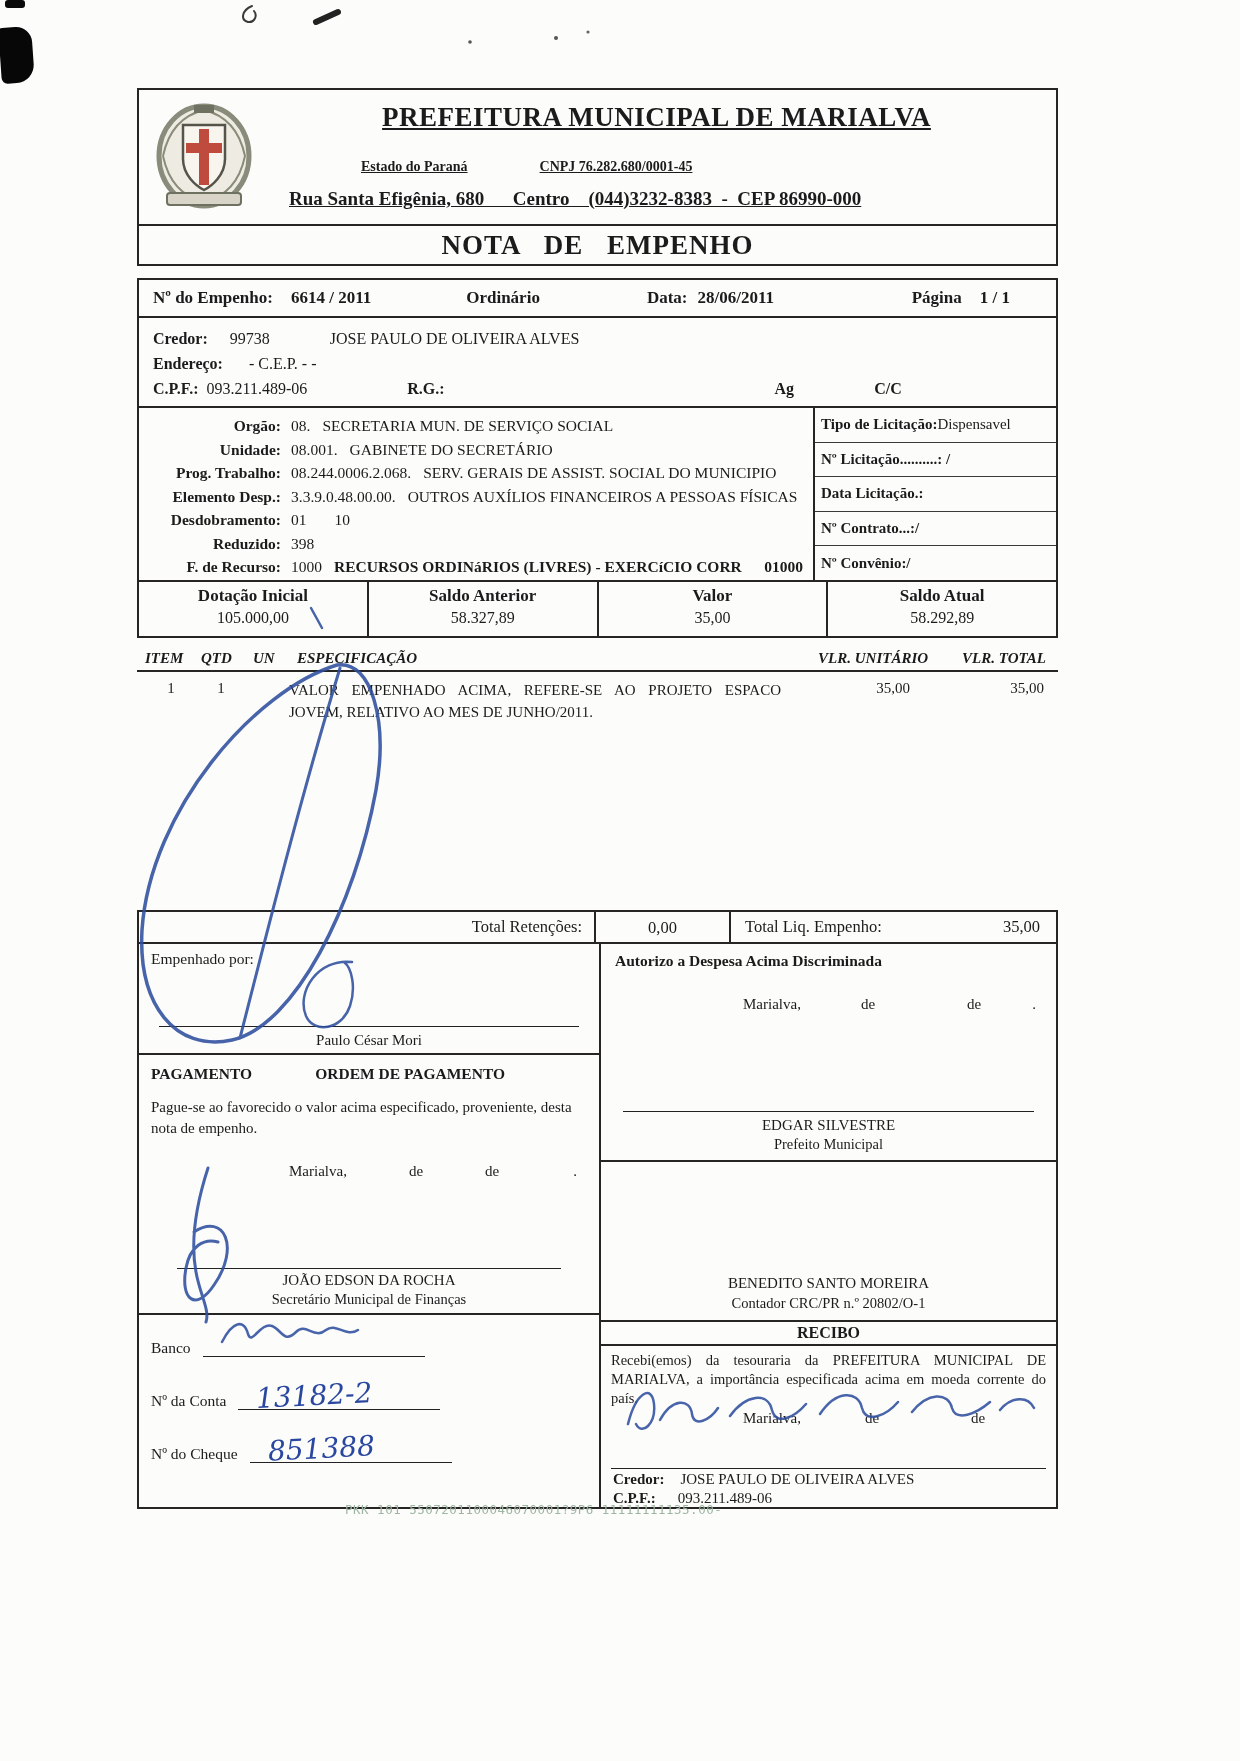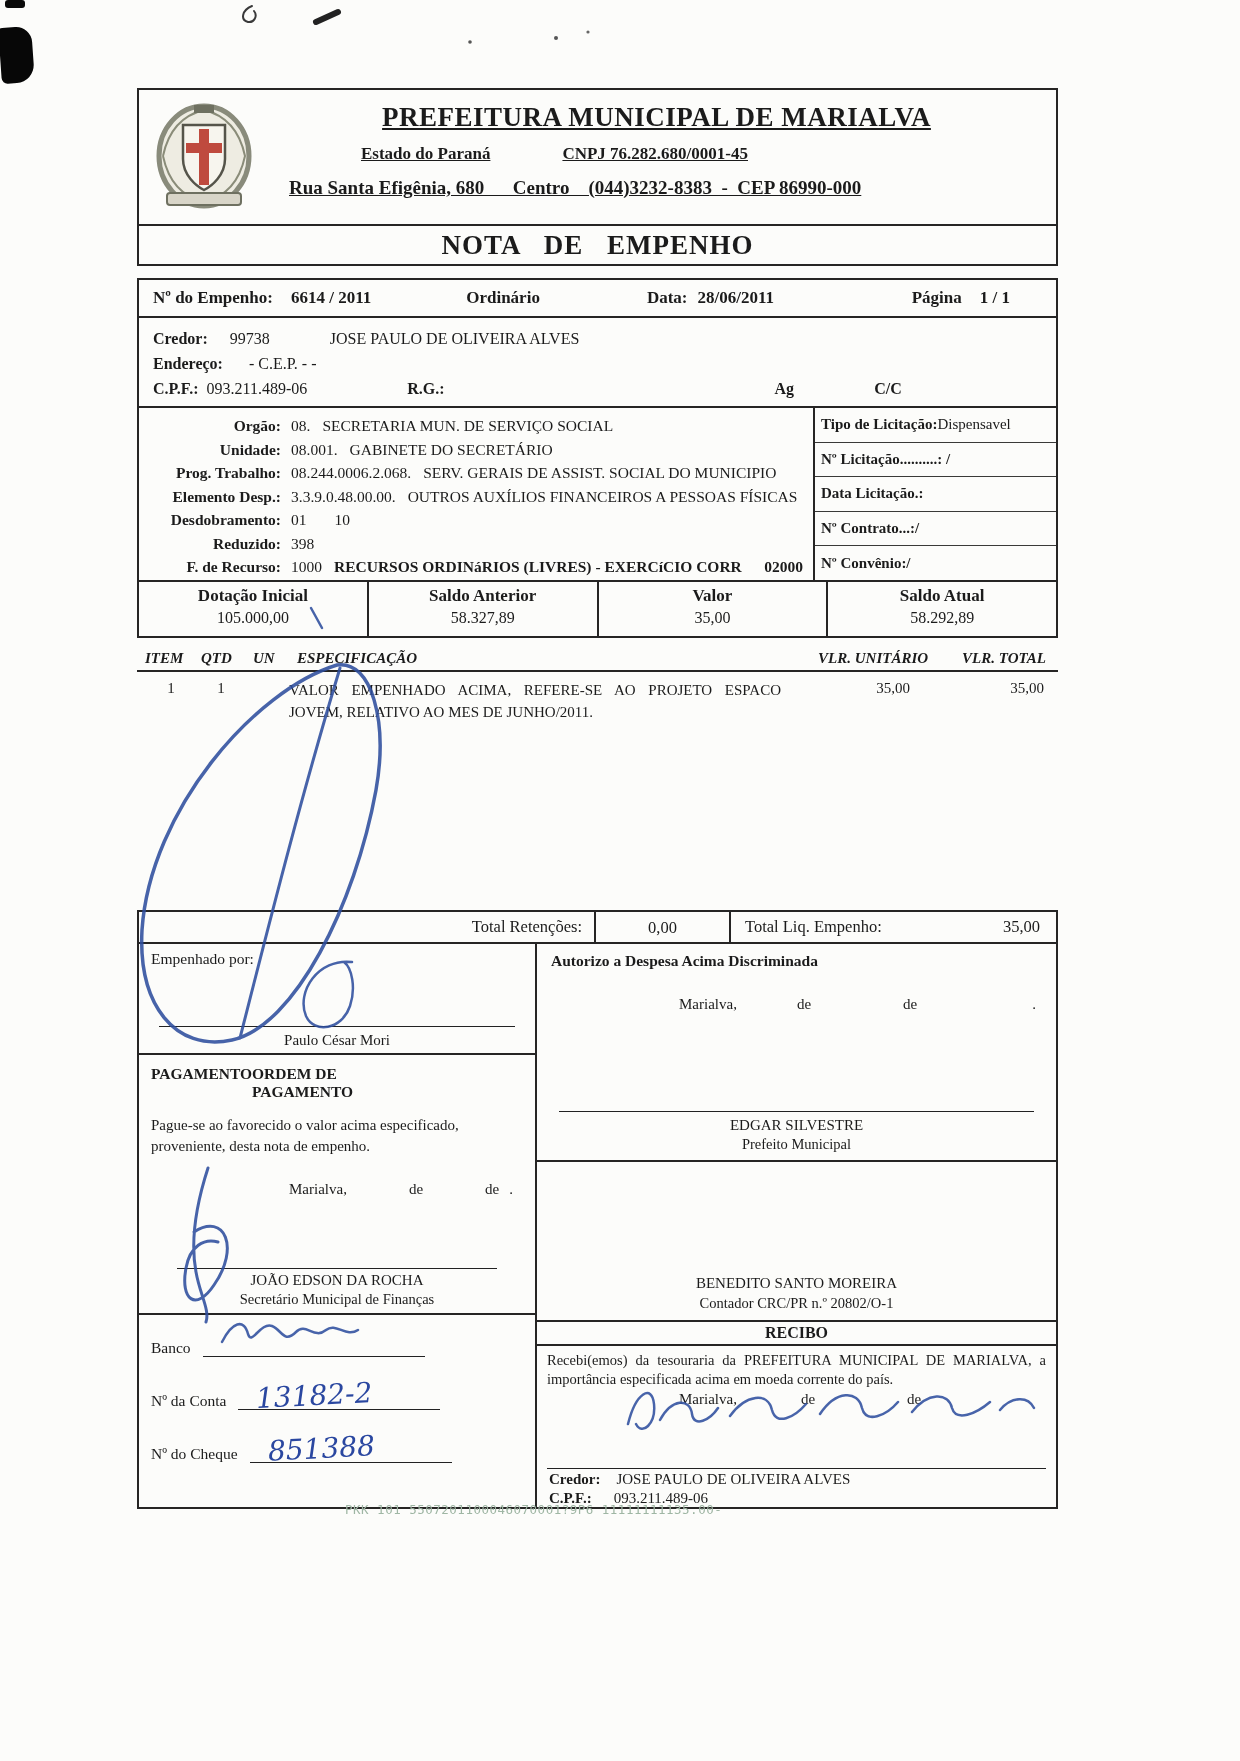--- a/index.html
+++ b/index.html
@@ -13,21 +13,21 @@
   .form{position:absolute;left:137px;top:88px;width:921px;}
   .bx{border:2px solid #262524;}
   .mt{margin-top:-2px;}
   .b{font-weight:bold;}
 
   
   .header-box{display:flex;height:138px;}
   .logo-cell{width:130px;display:flex;align-items:center;justify-content:center;}
   .header-text{flex:1;padding:8px 12px 4px 0;}
   .h-title{text-align:center;font-weight:bold;font-size:27px;text-decoration:underline;letter-spacing:.5px;margin-top:4px;}
-  .h-line2{display:flex;margin-top:11px;font-weight:bold;font-size:17px;}
+  .h-line2{display:flex;margin-top:26px;font-weight:bold;font-size:14px;}
   .h-state{margin-left:92px;text-decoration:underline;}
   .h-cnpj{margin-left:72px;text-decoration:underline;}
   .h-line3{margin-top:13px;margin-left:20px;font-weight:bold;font-size:19px;text-decoration:underline;white-space:pre;}
 
   .doc-title{height:42px;line-height:38px;text-align:center;font-size:27px;font-weight:bold;word-spacing:16px;letter-spacing:1px;}
   .gap{height:12px;}
 
   .empenho-row{height:40px;display:flex;align-items:center;font-weight:bold;font-size:17px;padding:0 14px;}
   .en-num{margin-left:18px;}
   .en-type{margin-left:95px;}
@@ -76,21 +76,21 @@
   .c-unit{margin-left:auto;width:120px;text-align:right;}
   .c-total{width:140px;text-align:right;padding-right:6px;}
 
   .totals{display:flex;align-items:center;height:34px;font-weight:normal;font-size:16.5px;}
   .t-left{width:455px;text-align:right;padding-right:12px;}
   .t-v1{width:137px;border-left:2px solid #262524;border-right:2px solid #262524;text-align:center;height:100%;line-height:31px;}
   .t-liq{padding-left:14px;}
   .t-v2{margin-left:auto;padding-right:16px;}
 
   .bottom{display:flex;border-top:none;}
-  .bot-left{width:398px;border-right:2px solid #262524;}
+  .bot-left{width:462px;border-right:2px solid #262524;}
   .bot-right{flex:1;}
   .blk{position:relative;}
 
   .blk-empenhado{height:113px;border-bottom:2px solid #262524;padding:8px 12px;font-size:15.5px;}
   .sig-line{position:absolute;bottom:26px;left:20px;right:20px;border-bottom:1.8px solid #222;}
   .sig-name{position:absolute;bottom:4px;left:0;right:0;text-align:center;font-size:15px;}
 
   .blk-pagamento{height:260px;border-bottom:2px solid #262524;padding:10px 12px;font-size:15.5px;}
   .pg-head{display:flex;}
   .pg-ordem{margin-left:auto;margin-right:82px;}
@@ -225,21 +225,21 @@
         <span class="desc2">10</span>
       </div>
       <div class="row">
         <span class="lbl">Reduzido:</span>
         <span class="code">398</span>
       </div>
       <div class="row">
         <span class="lbl">F. de Recurso:</span>
         <span class="code">1000</span>
         <span class="desc b">RECURSOS ORDINáRIOS (LIVRES) - EXERCíCIO CORR</span>
-        <span class="rec-extra">02000</span>
+        <span class="rec-extra">01000</span>
       </div>
     </div>
     <div class="orc-right">
       <div class="lic-cell">
         <span>Tipo de Licitação:</span>
         <span class="lic-val">Dispensavel</span>
       </div>
       <div class="lic-cell">Nº Licitação..........: /</div>
       <div class="lic-cell">Data Licitação.:</div>
       <div class="lic-cell">Nº Contrato...:/</div>

